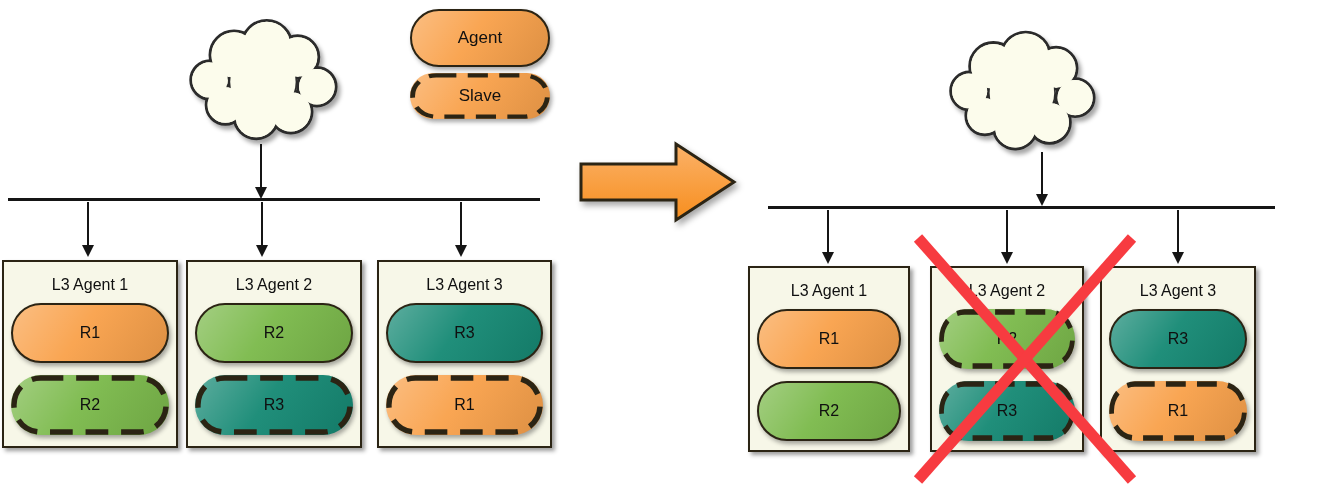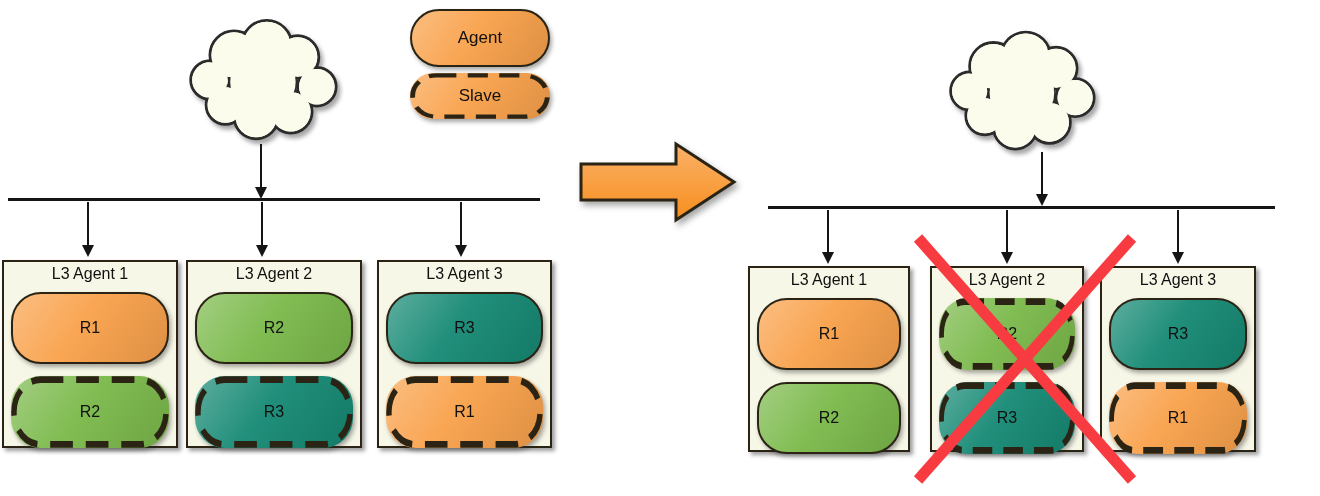--- a/index.html
+++ b/index.html
@@ -1,24 +1,24 @@
 <!DOCTYPE html>
 <html style="--orange: #F9A24C; --green: #7CBA4C; --teal: #178A75; --ink: #2B2414; --line: #151515; --box_bg: #F7F7E8; --cloud_bg: #FCFCEC; --red_x: #F73B40;"><head>
 <meta charset="utf-8">
 <style>
   html,body{margin:0;padding:0;background:#ffffff;font-family:"Liberation Sans",sans-serif;}
   .canvas{position:relative;width:1320px;height:496px;background:#ffffff;overflow:hidden;}
 
   
   .agent{position:absolute;background:var(--box_bg);border:2.5px solid var(--ink);
          box-shadow:3px 3px 4px rgba(40,40,40,.45);box-sizing:border-box;}
-  .agent-title{height:25px;padding-top:3px;text-align:center;font-size:16px;color:#101010;}
-
-  
-  .pill{position:relative;height:72px;margin:2px 7px 12px;border-radius:30px;
+  .agent-title{height:25px;padding-top:14px;text-align:center;font-size:16px;color:#101010;}
+
+  
+  .pill{position:relative;height:60px;margin:2px 7px 12px;border-radius:30px;
         display:flex;align-items:center;justify-content:center;box-sizing:border-box;
         background-color:var(--fill);
         background-image:linear-gradient(125deg,rgba(255,255,255,.30),rgba(255,255,255,.04) 45%,rgba(0,0,0,.10) 95%);
         box-shadow:2px 3px 4px rgba(40,40,40,.40);}
   .pill.orange{--fill:var(--orange);}
   .pill.green{--fill:var(--green);}
   .pill.teal{--fill:var(--teal);}
   .pill.master{border:2px solid var(--ink);}
   .pill-label{font-size:16px;color:#101010;position:relative;}
   .dashring{position:absolute;inset:0;width:100%;height:100%;pointer-events:none;}

